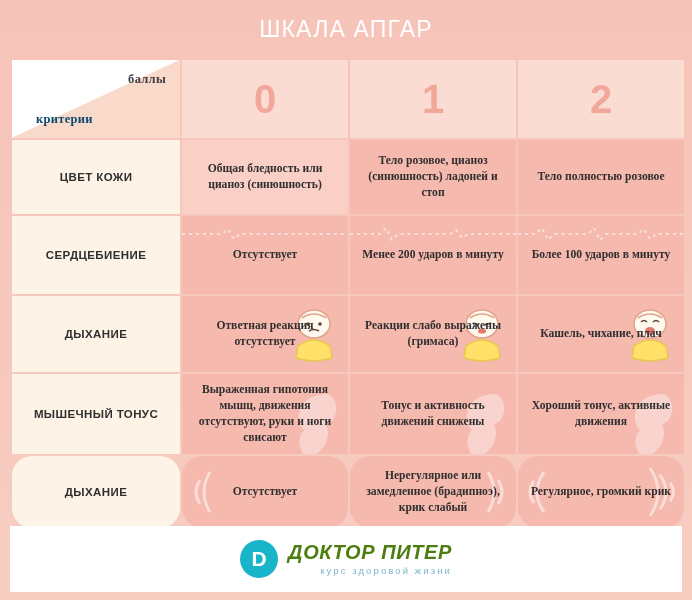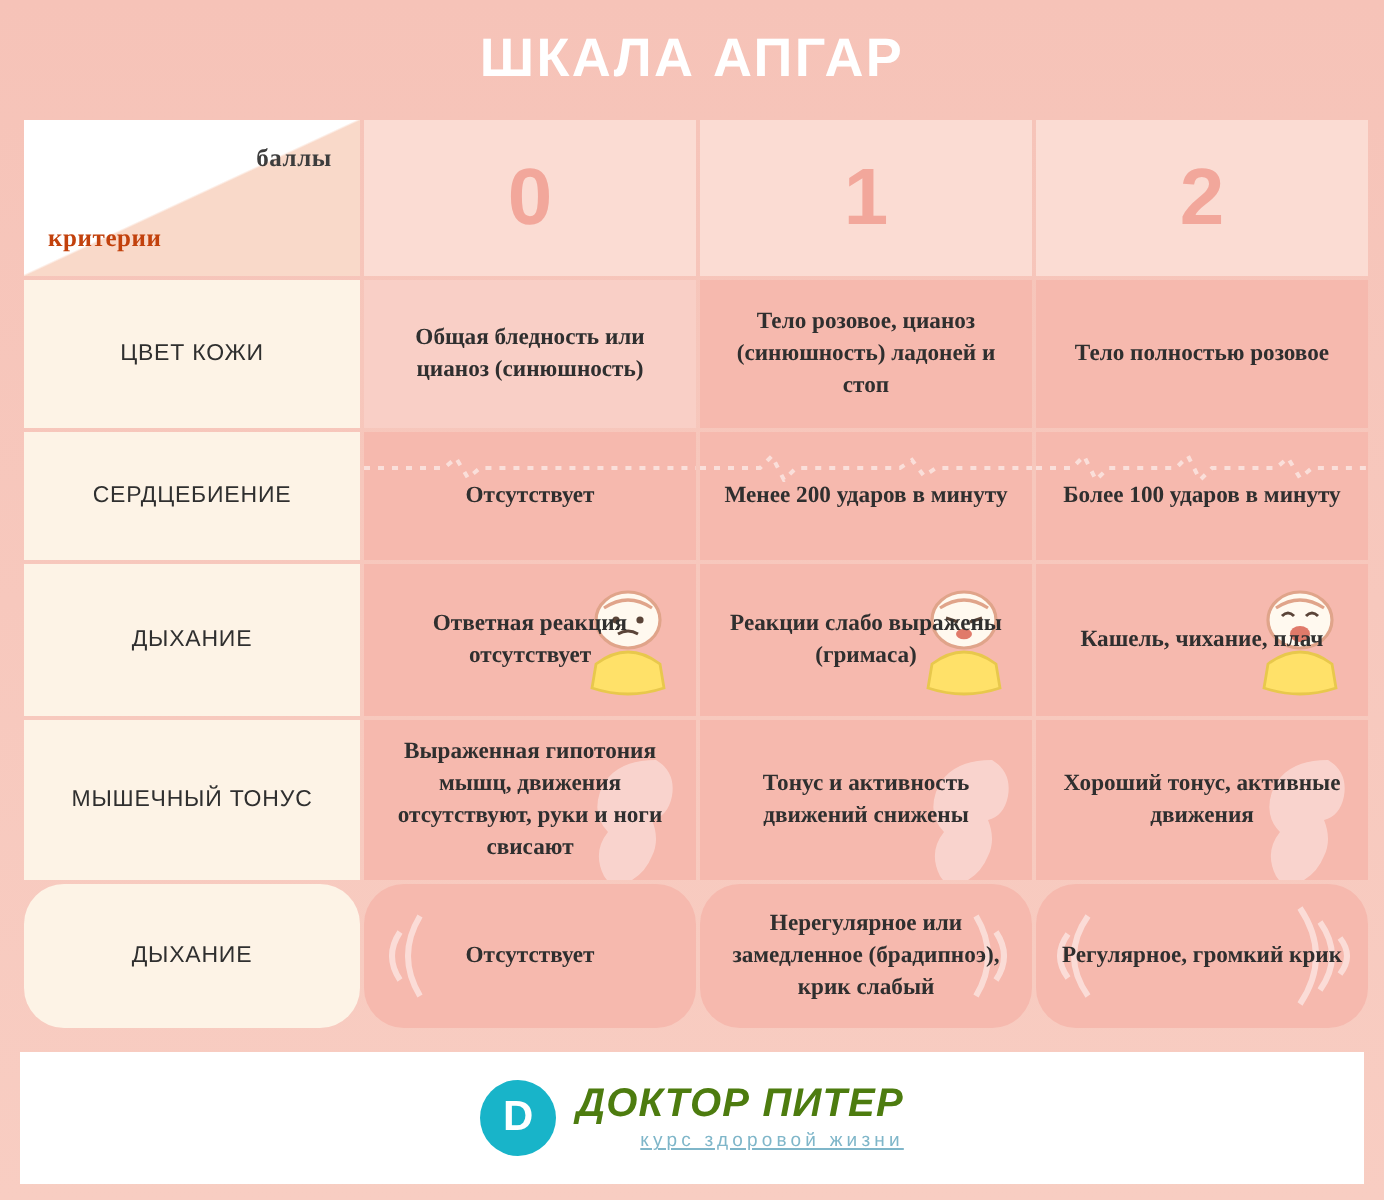--- a/index.html
+++ b/index.html
@@ -20,22 +20,22 @@
   
   .title-bar {
     height: 58px;
     display: flex;
     align-items: center;
     justify-content: center;
   }
   .title {
     color: #ffffff;
     font-family: "Liberation Sans", sans-serif;
-    font-weight: bold;
-    font-size: 27px;
+    font-weight: normal;
+    font-size: 23px;
     letter-spacing: 1.2px;
   }
   
   .table-wrap {
     margin: 0 10px;
     width: 672px;
   }
   table {
     width: 100%;
     border-collapse: separate;
@@ -69,61 +69,61 @@
     right: 14px;
     font-family: "Liberation Serif", serif;
     font-weight: bold;
     font-size: 12.5px;
     color: #3d3d3d;
     letter-spacing: .3px;
   }
   .hdr-corner .crit {
     position: absolute;
     bottom: 11px;
-    left: 12px;
+    left: 24px;
     font-family: "Liberation Serif", serif;
     font-weight: bold;
     font-size: 12.5px;
-    color: #c2410c;
+    color: #0c4a6e;
     letter-spacing: .3px;
   }
   .hdr-num {
     height: 78px;
     background: #fbdcd3;
     color: #f2a79b;
     font-family: "Liberation Sans", sans-serif;
     font-weight: bold;
     font-size: 40px;
     line-height: 1;
   }
   
   .crit-cell {
     background: #fdf3e6;
     color: #2f2f2f;
     font-family: "Liberation Sans", sans-serif;
-    font-weight: normal;
+    font-weight: bold;
     font-size: 11.5px;
     letter-spacing: .4px;
     padding: 6px 8px;
   }
   
   .val-cell {
     background: #f6b9ae;
     color: #2f2f2f;
     font-family: "Liberation Serif", serif;
     font-weight: bold;
     font-size: 11.6px;
     line-height: 1.38;
     padding: 8px 9px;
   }
   .val-cell.light { background: #f9cfc6; }
   .val-text { position: relative; z-index: 3; }
 
   .r-skin td.val-cell { height: 74px; }
-  .r-heart td { height: 64px; }
+  .r-heart td { height: 78px; }
   .r-reflex td { height: 76px; }
   .r-tonus td { height: 78px; }
   .r-breath td { height: 72px; border-radius: 20px; }
 
   
   .ecg {
     position: absolute;
     left: 0; right: 0; top: 11px;
     height: 14px;
     z-index: 1;
@@ -195,21 +195,20 @@
     letter-spacing: .6px;
     font-style: italic;
   }
   .logo-sub {
     margin-top: 4px;
     font-family: "Liberation Sans", sans-serif;
     font-size: 9.5px;
     color: #7fb6c9;
     letter-spacing: 2.1px;
     text-align: right;
-    text-decoration: underline;
   }
 </style>
 </head>
 <body>
 
 <div id="page">
 
   <div class="title-bar">
     <div class="title">ШКАЛА АПГАР</div>
   </div>

